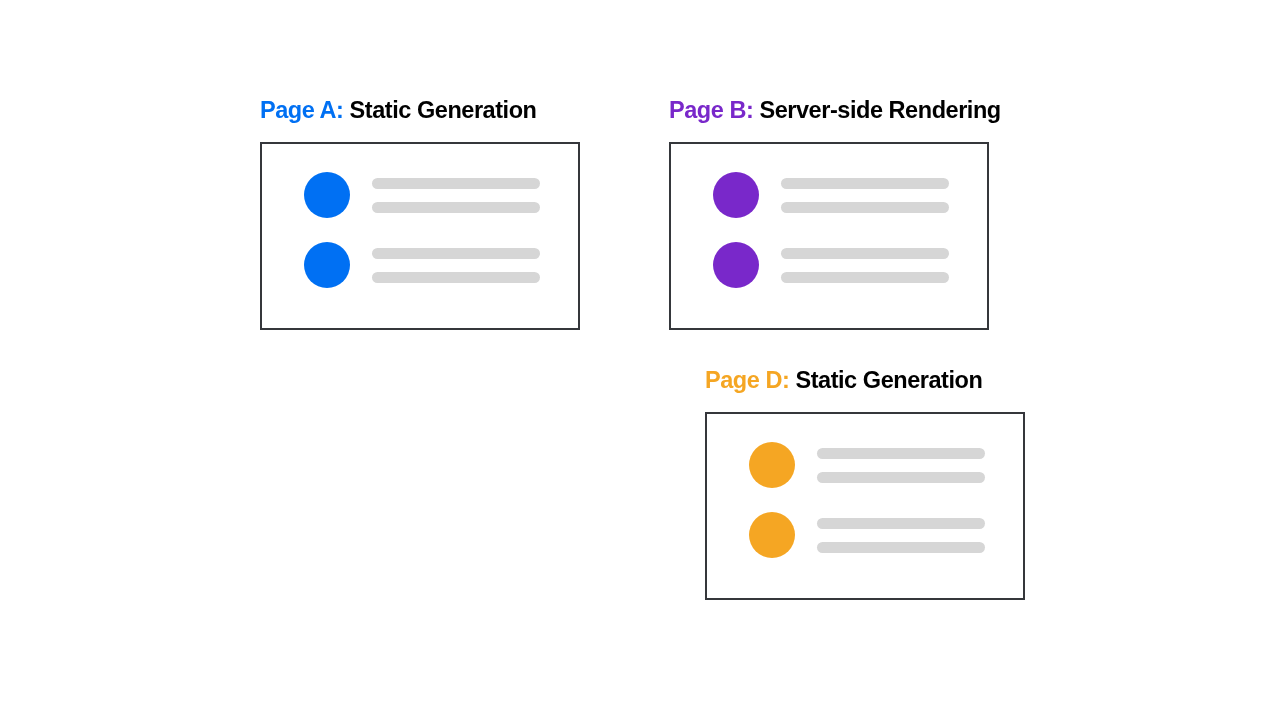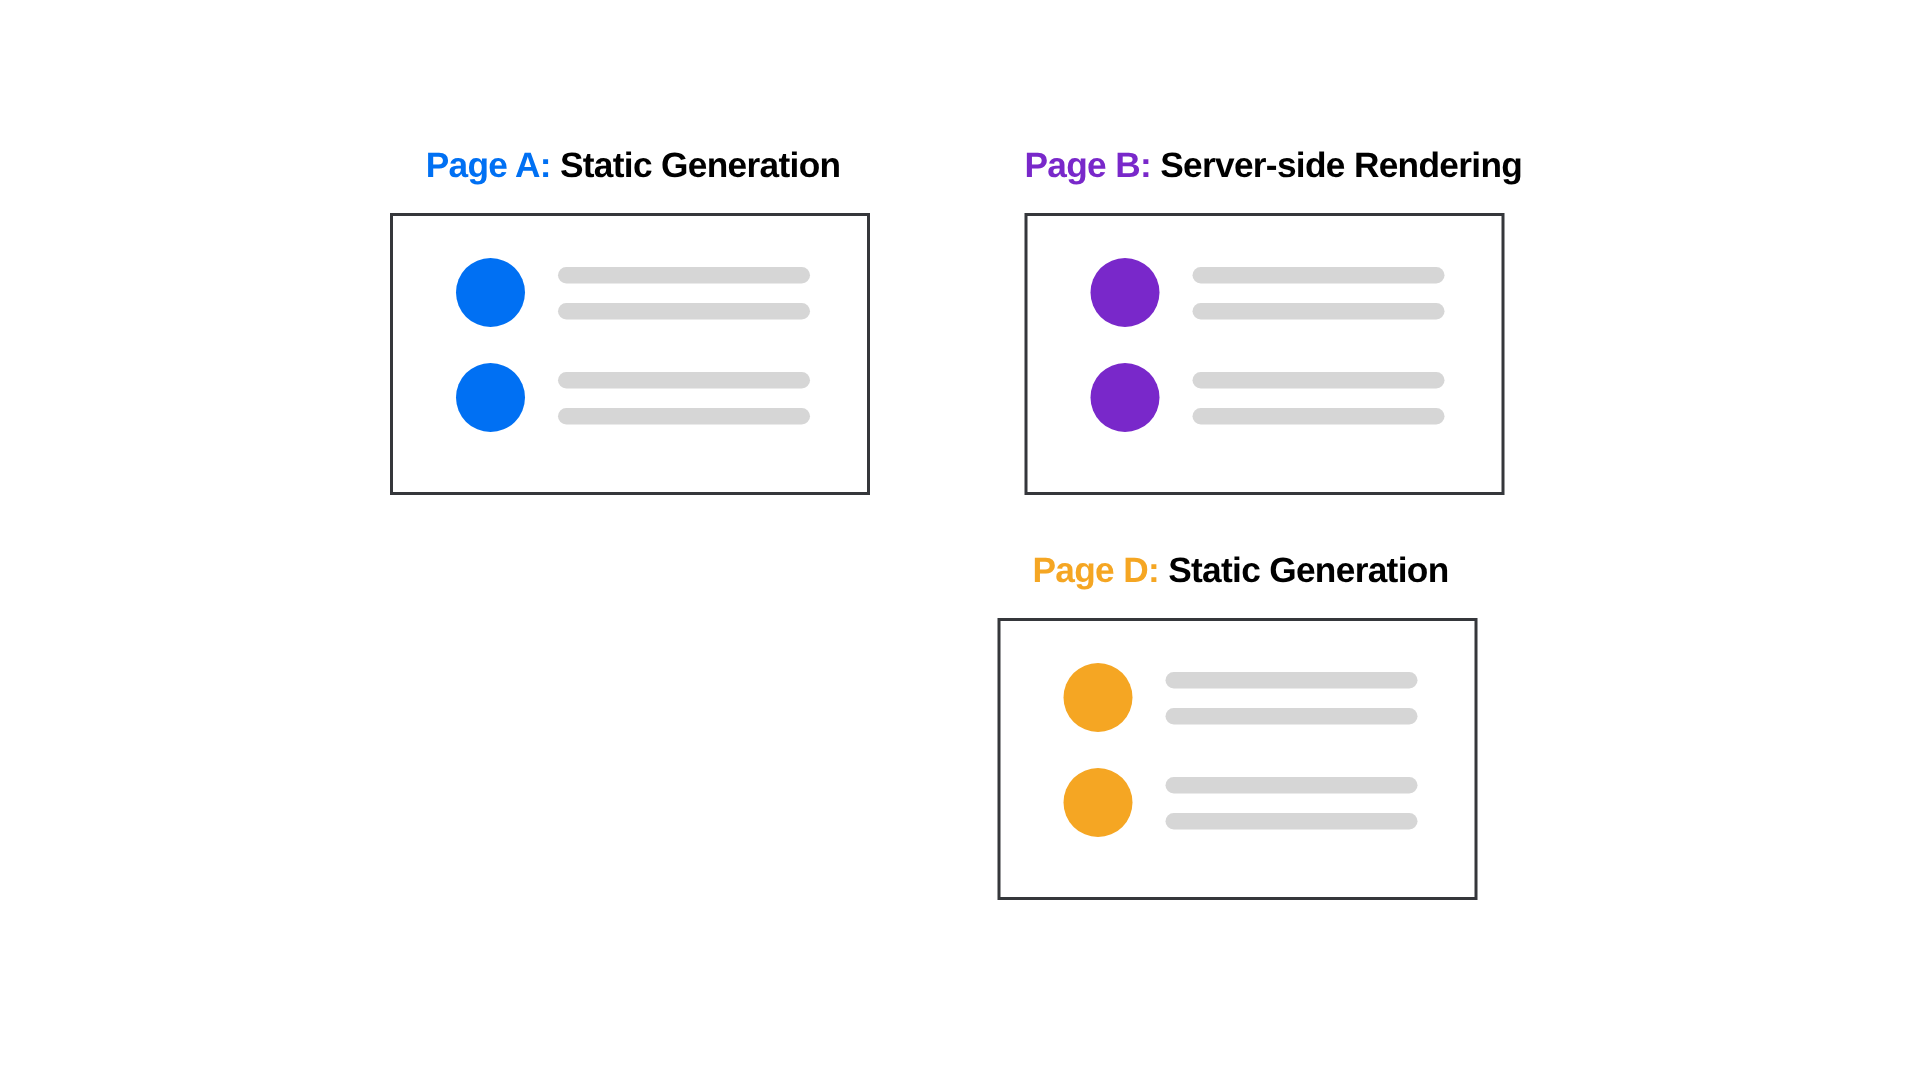--- a/index.html
+++ b/index.html
@@ -11,32 +11,31 @@
     height: 720px;
     background: #ffffff;
     font-family: "Liberation Sans", sans-serif;
     overflow: hidden;
   }
 
   #canvas {
     position: relative;
     width: 1280px;
     height: 720px;
-    text-align: center;
   }
 
   
   .cell {
     position: absolute;
     width: 324px;
   }
   .cell-a { left: 260px; top: 96px; }
-  .cell-b { left: 665px; top: 96px; padding-left: 18px; }
+  .cell-b { left: 651px; top: 96px; padding-left: 18px; }
   .cell-c { left: 260px; top: 366px; }
-  .cell-d { left: 665px; top: 366px; }
+  .cell-d { left: 705px; top: 366px; }
 
   
   .card-title {
     font-size: 23.5px;
     font-weight: 700;
     letter-spacing: -0.45px;
     line-height: 28px;
     white-space: nowrap;
     margin: 0 0 18px 0;
     color: #000000;

